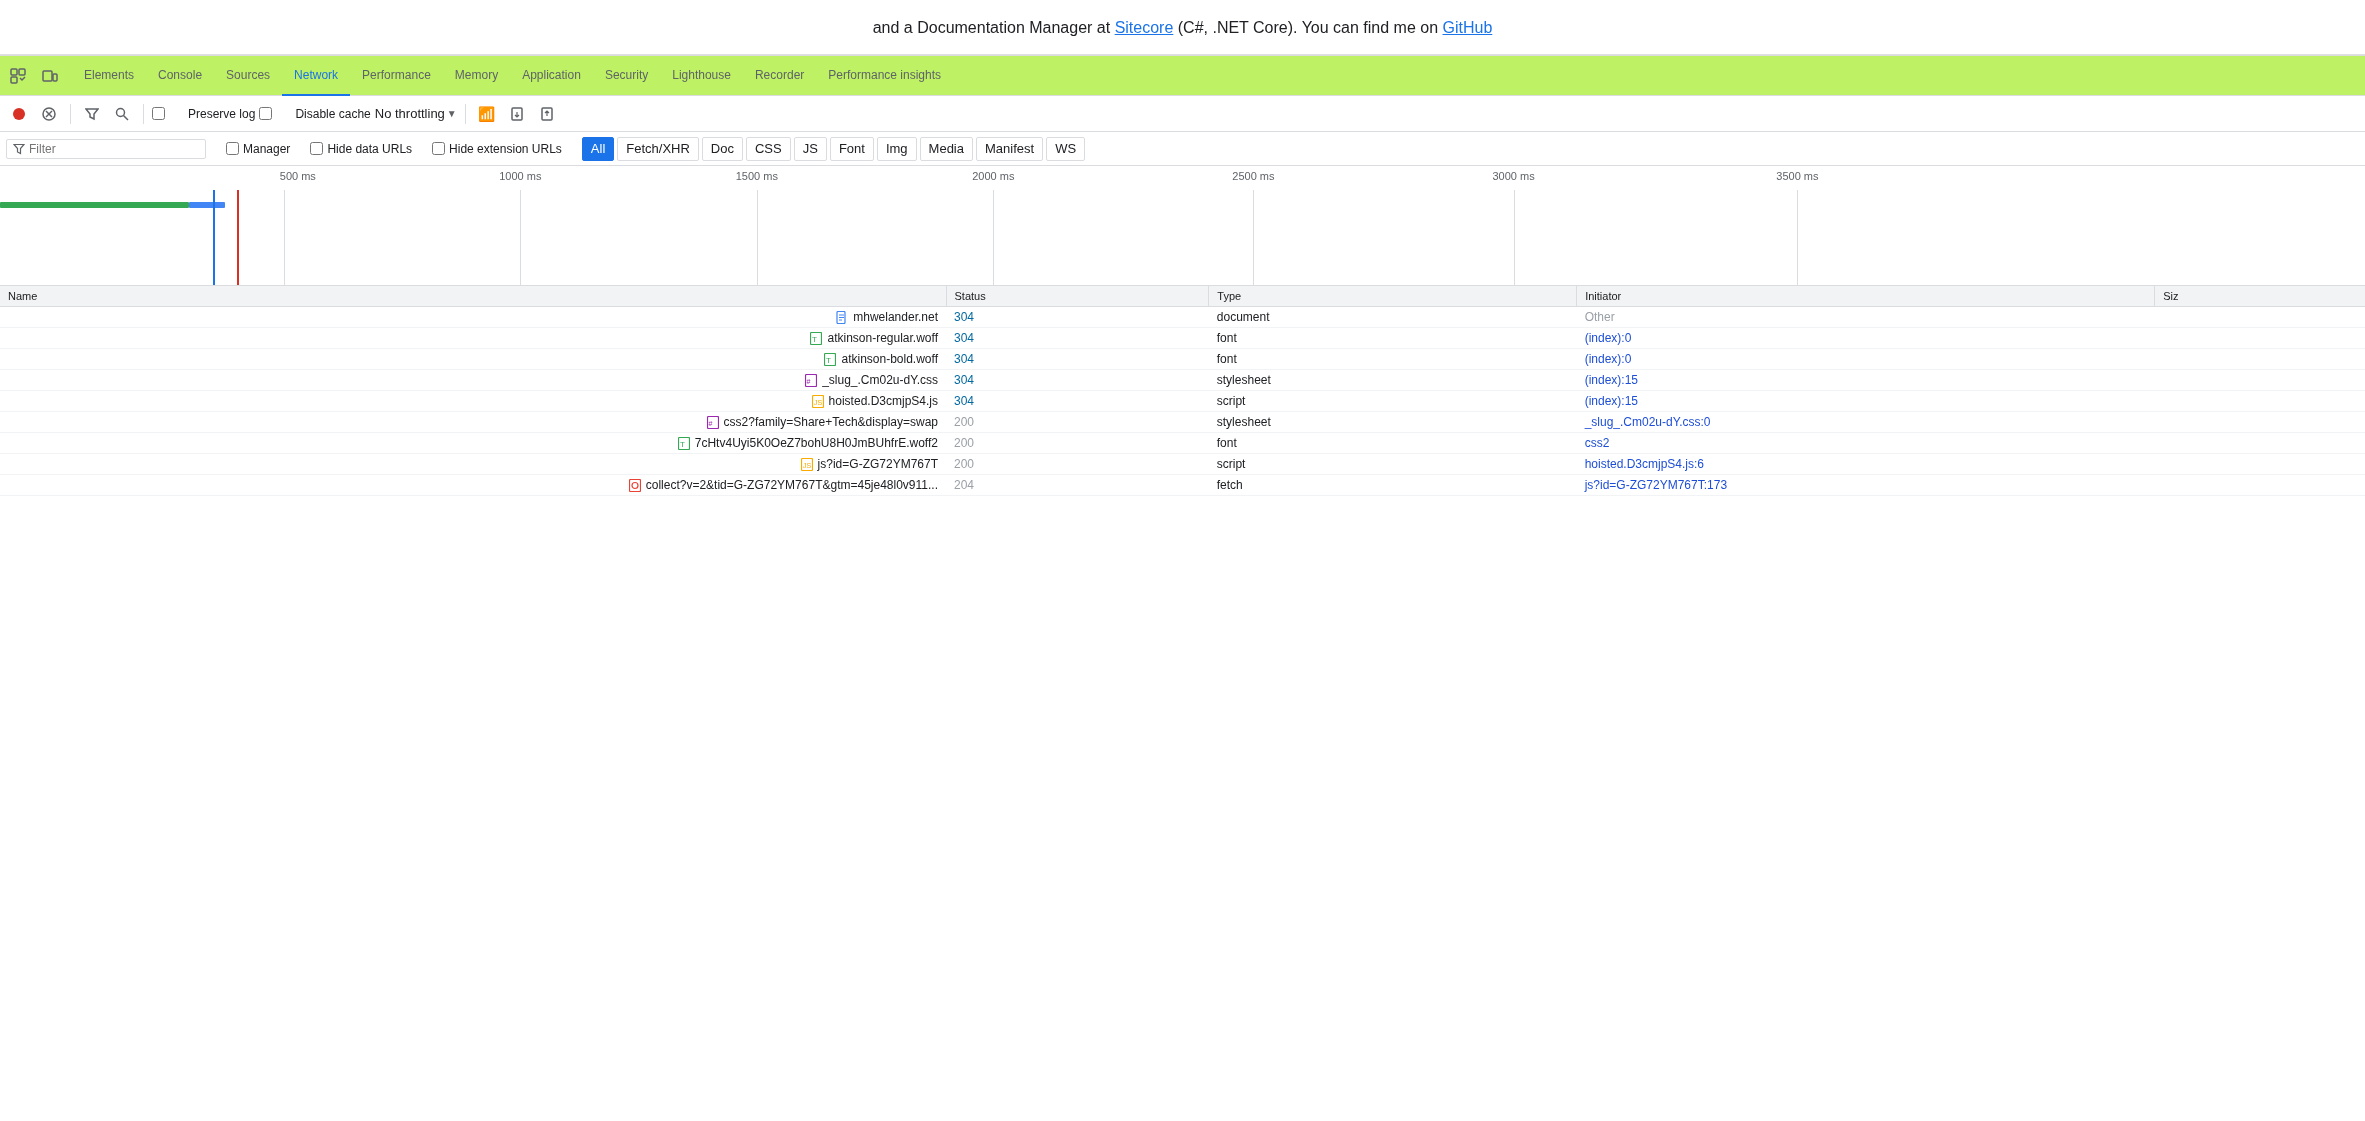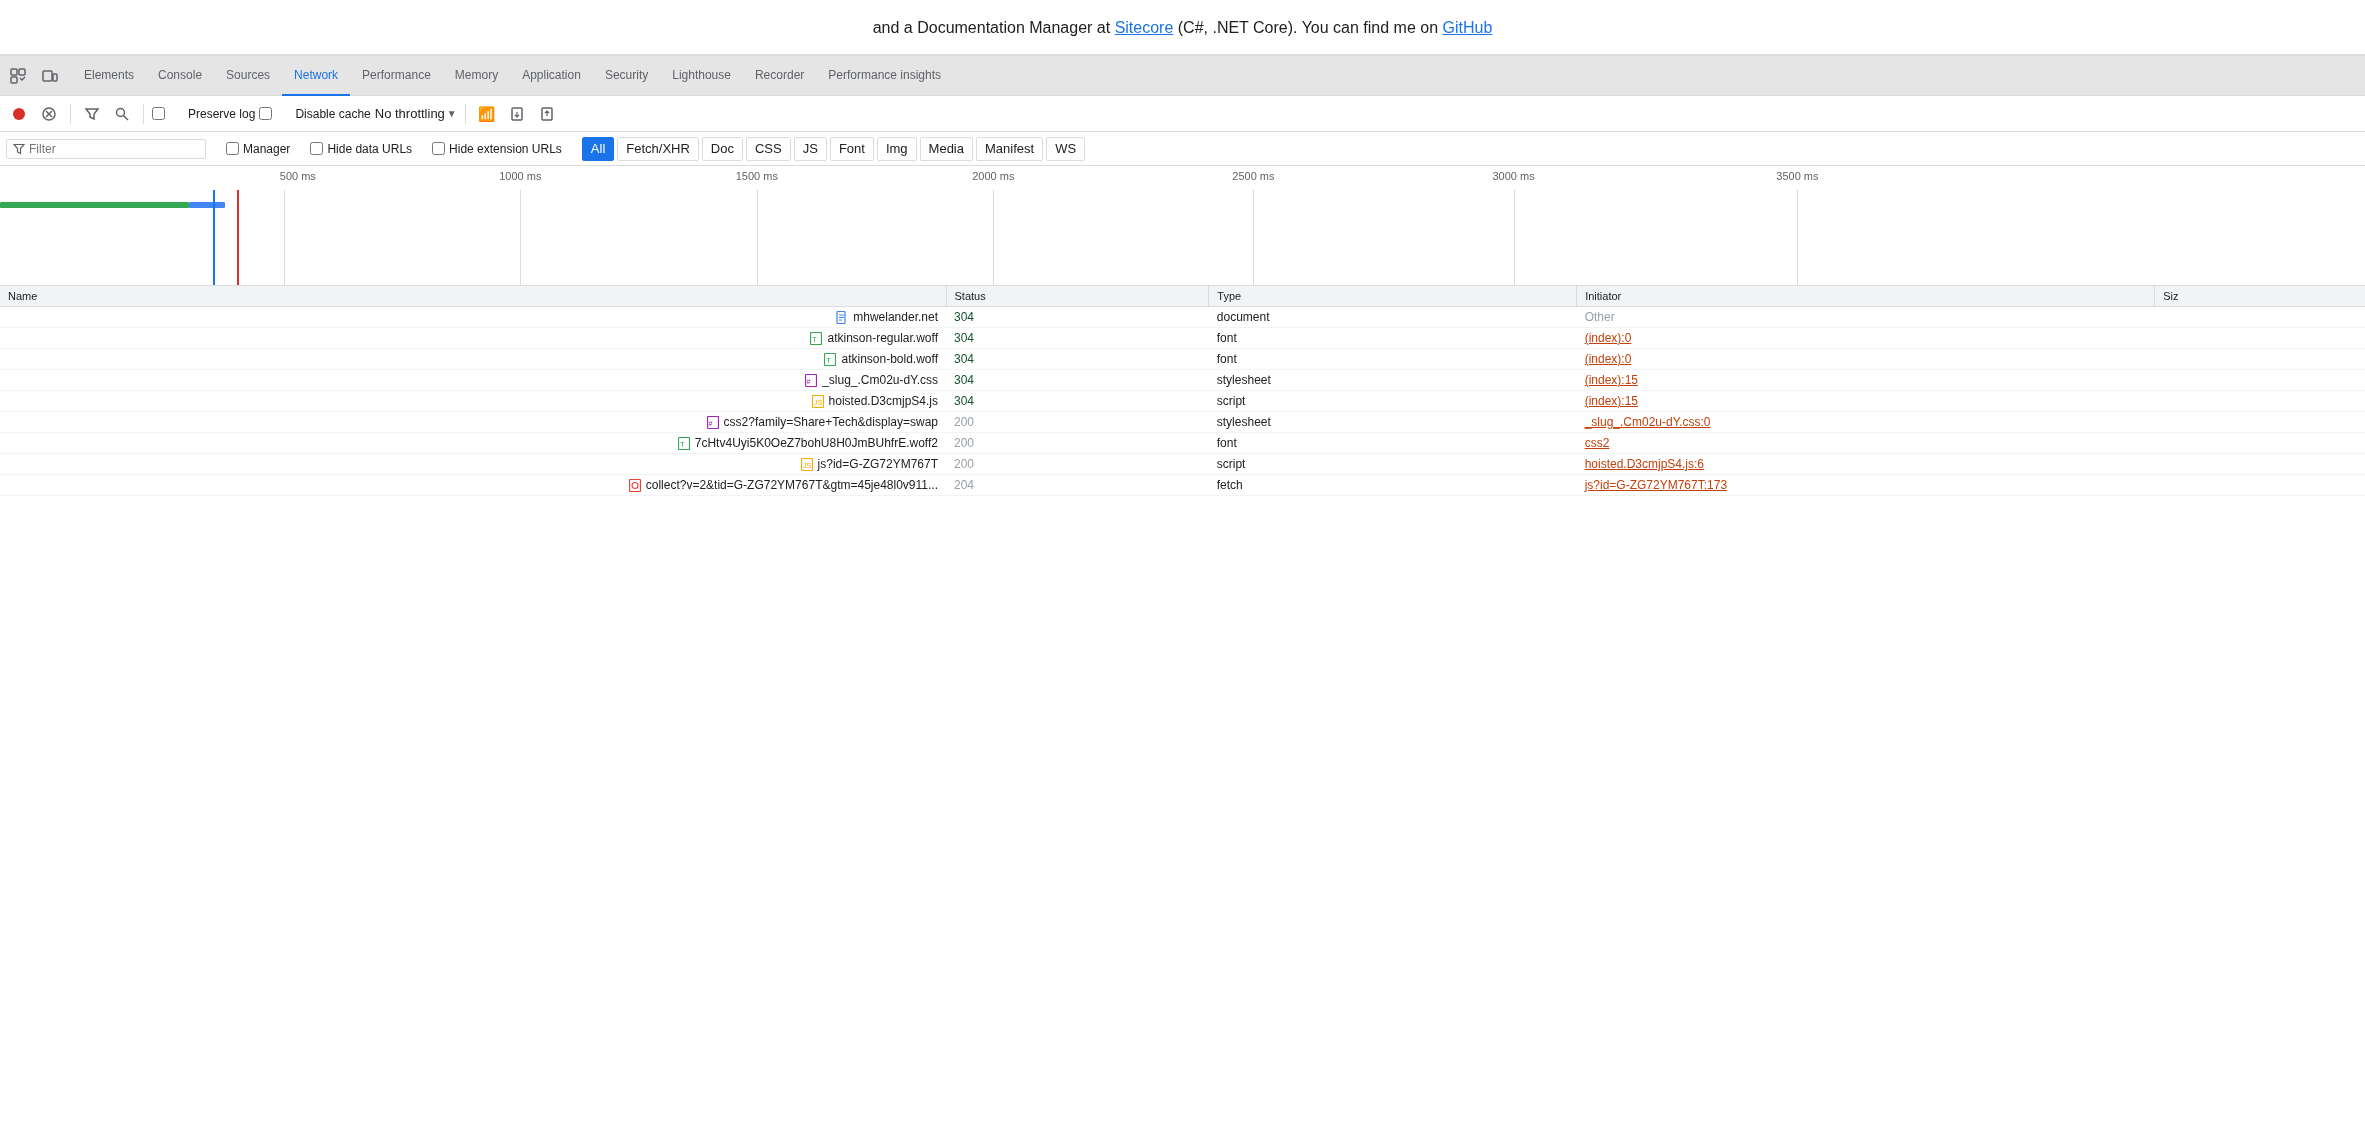--- a/index.html
+++ b/index.html
@@ -36,21 +36,21 @@
       border-top: 1px solid #dadce0;
       display: flex;
       flex-direction: column;
       height: calc(100vh - 55px);
     }
 
     
     .tab-bar {
       display: flex;
       align-items: center;
-      background: #e5e5e5;
+      background: #bef264;
       border-bottom: 1px solid #dadce0;
       height: 40px;
       padding: 0 4px;
       flex-shrink: 0;
     }
     .tab-bar-icons {
       display: flex;
       align-items: center;
       gap: 4px;
       margin-right: 8px;
@@ -314,26 +314,25 @@
       align-items: center;
       justify-content: center;
       width: 14px;
       height: 14px;
       font-size: 11px;
       margin-right: 4px;
       vertical-align: middle;
       flex-shrink: 0;
     }
 
-    .status-ok { color: #14532d; }
+    .status-ok { color: #0369a1; }
     .status-gray { color: #9aa0a6; }
 
     .initiator-link {
-      color: #c2410c;
-      text-decoration: underline;
+      color: #1d4ed8;
       cursor: pointer;
     }
 
     .name-cell {
       display: flex;
       align-items: center;
       justify-content: flex-end;
     }
   </style>
 </head>

